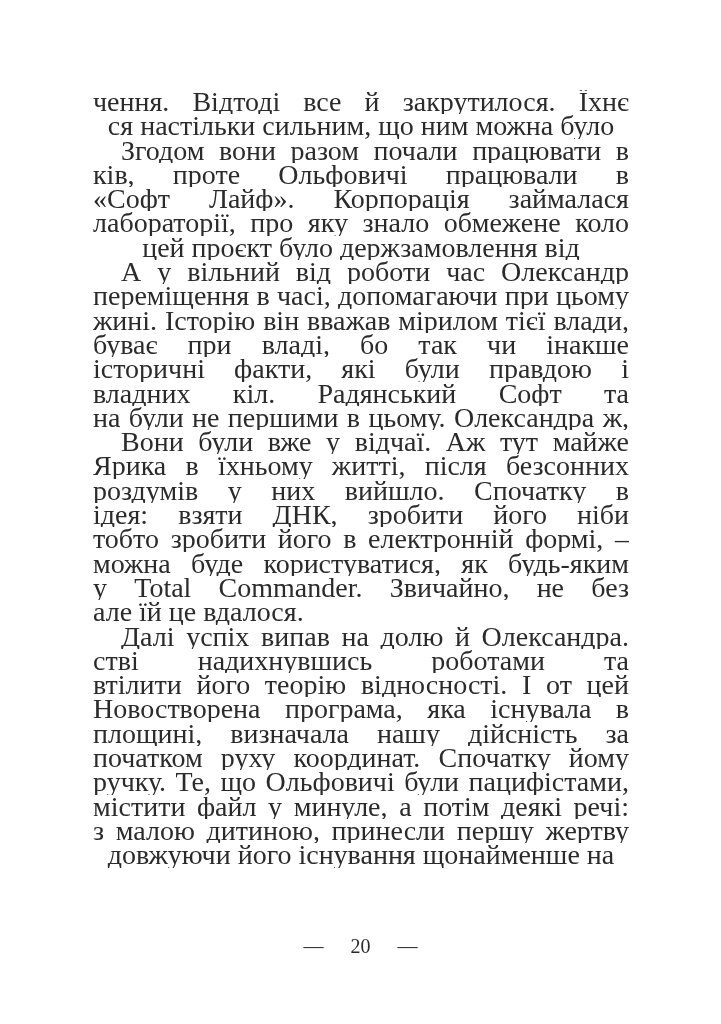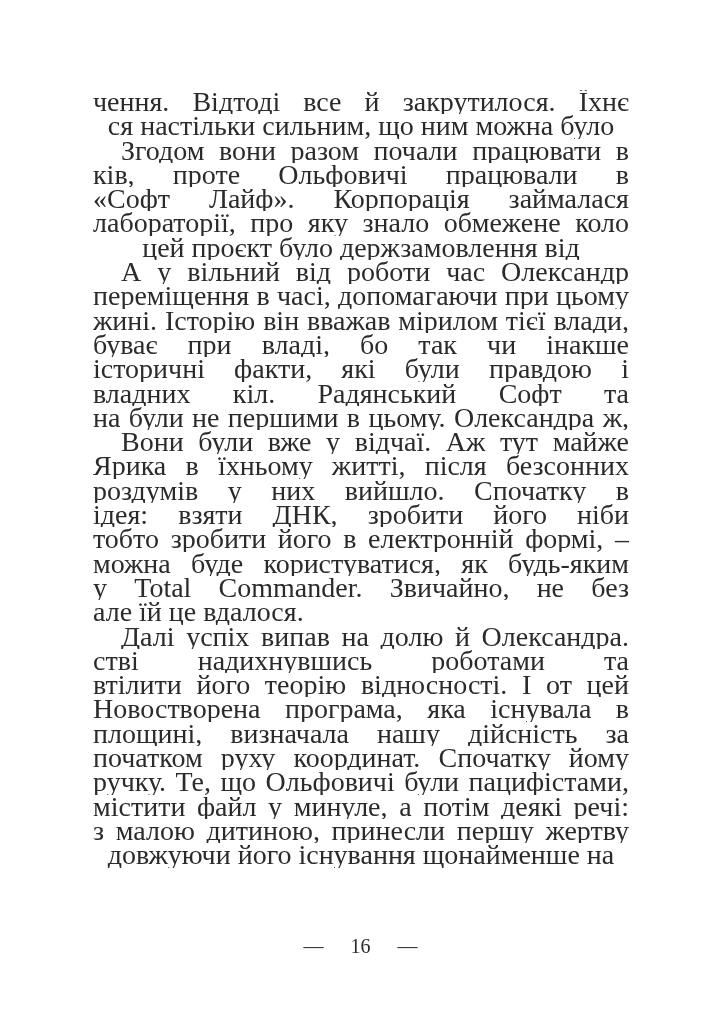--- a/index.html
+++ b/index.html
@@ -117,16 +117,16 @@
       <span class="line">ручку. Те, що Ольфовичі були пацифістами, послужило од-</span>
       <span class="line">містити файл у минуле, а потім деякі речі: годинник, об-</span>
       <span class="line">з малою дитиною, принесли першу жертву людству, про-</span>
       <span class="line last">довжуючи його існування щонайменше на півстоліття...</span>
     </p>
 
   </div>
 
   <div class="footer">
     <span>—</span>
-    <span>16</span>
+    <span>20</span>
     <span>—</span>
   </div>
 </div>
 
 </body></html>

